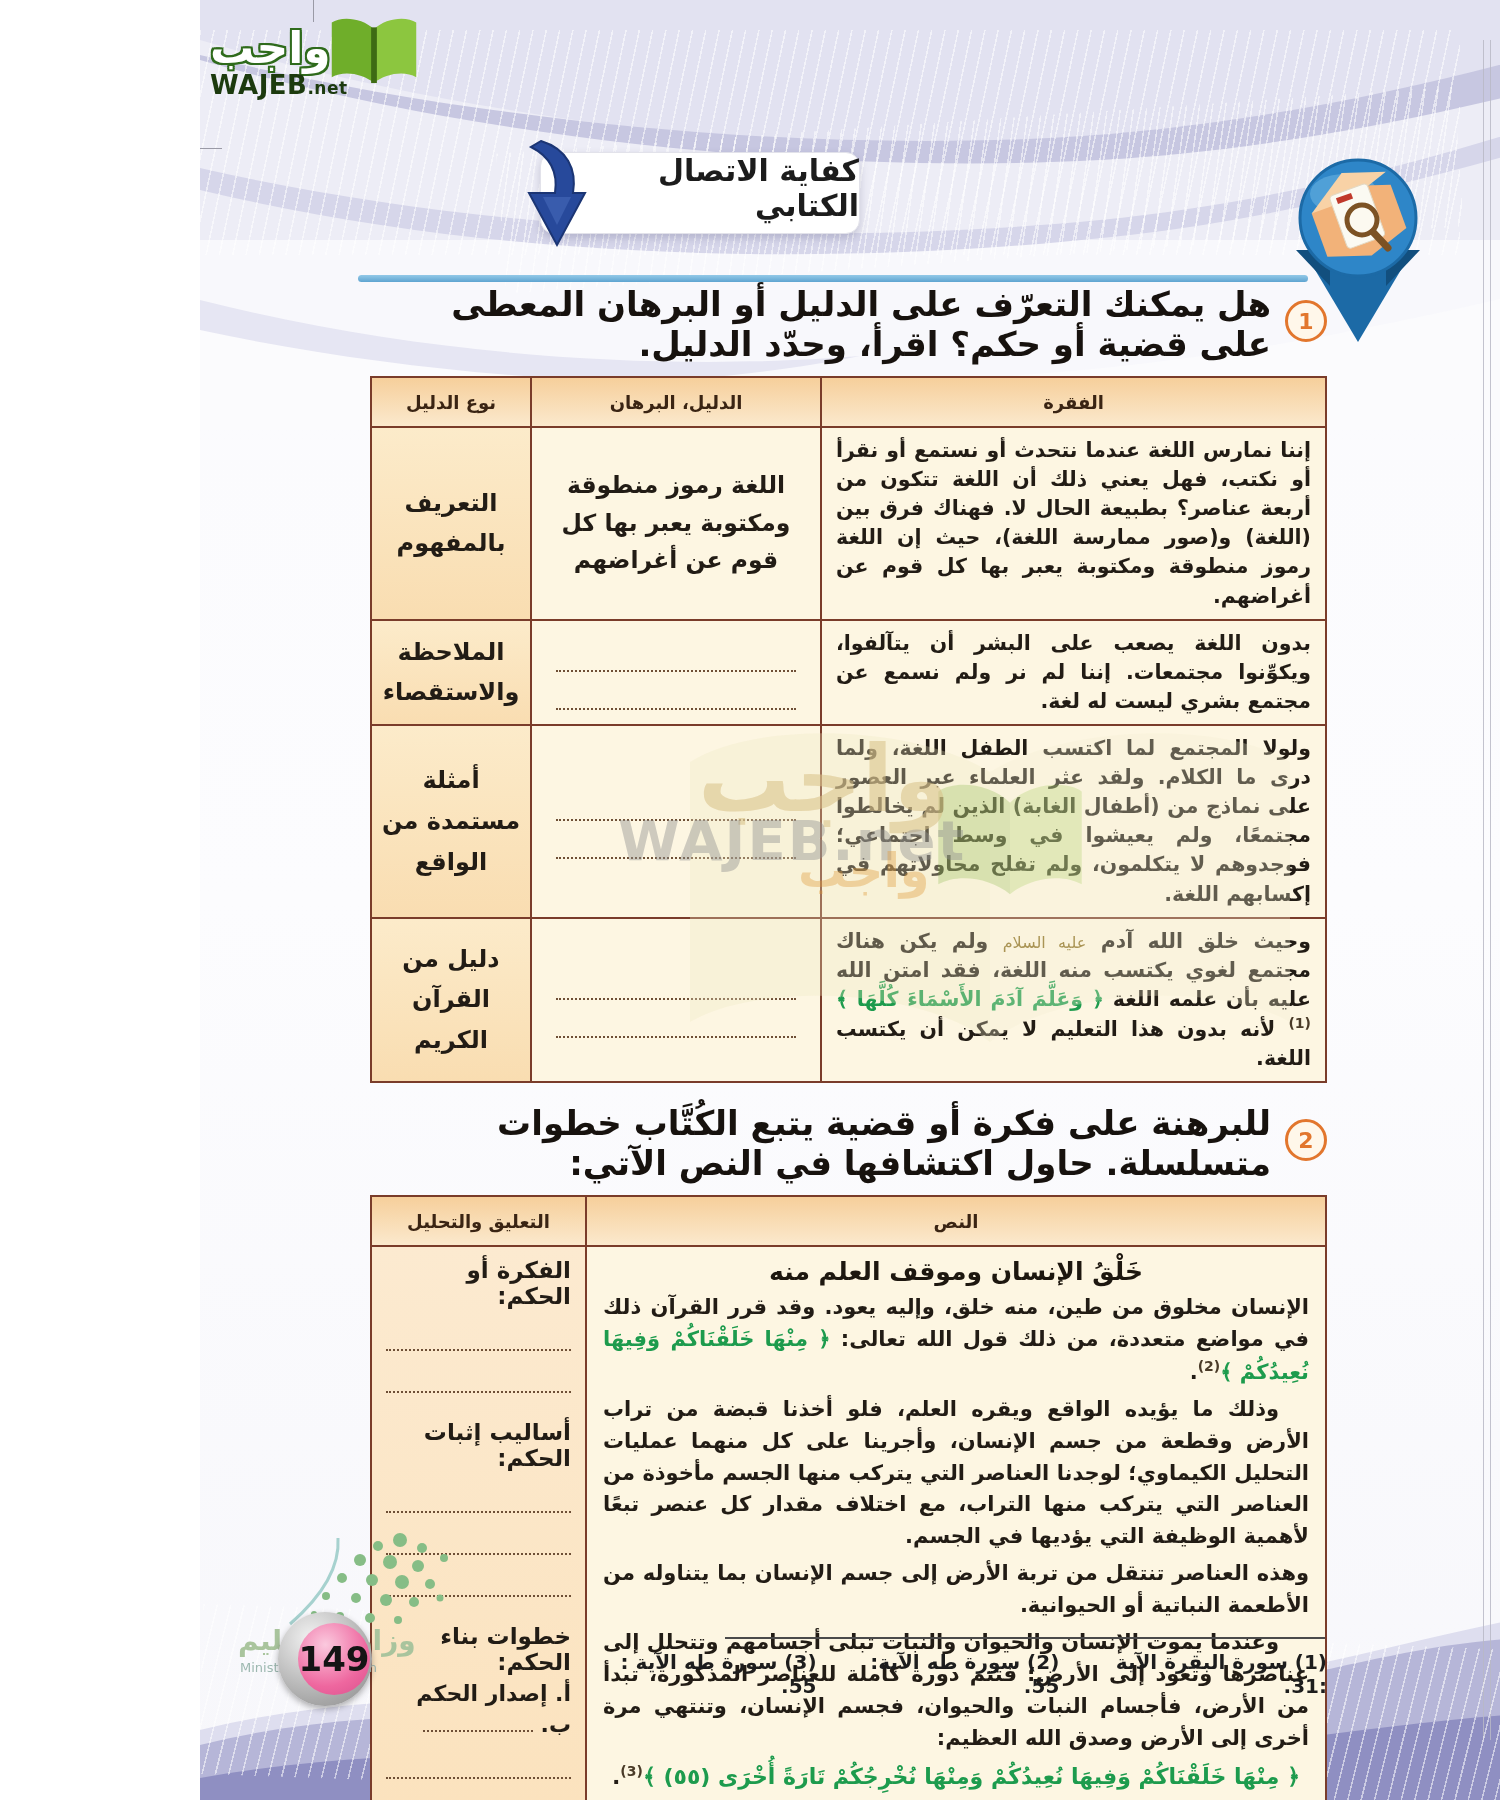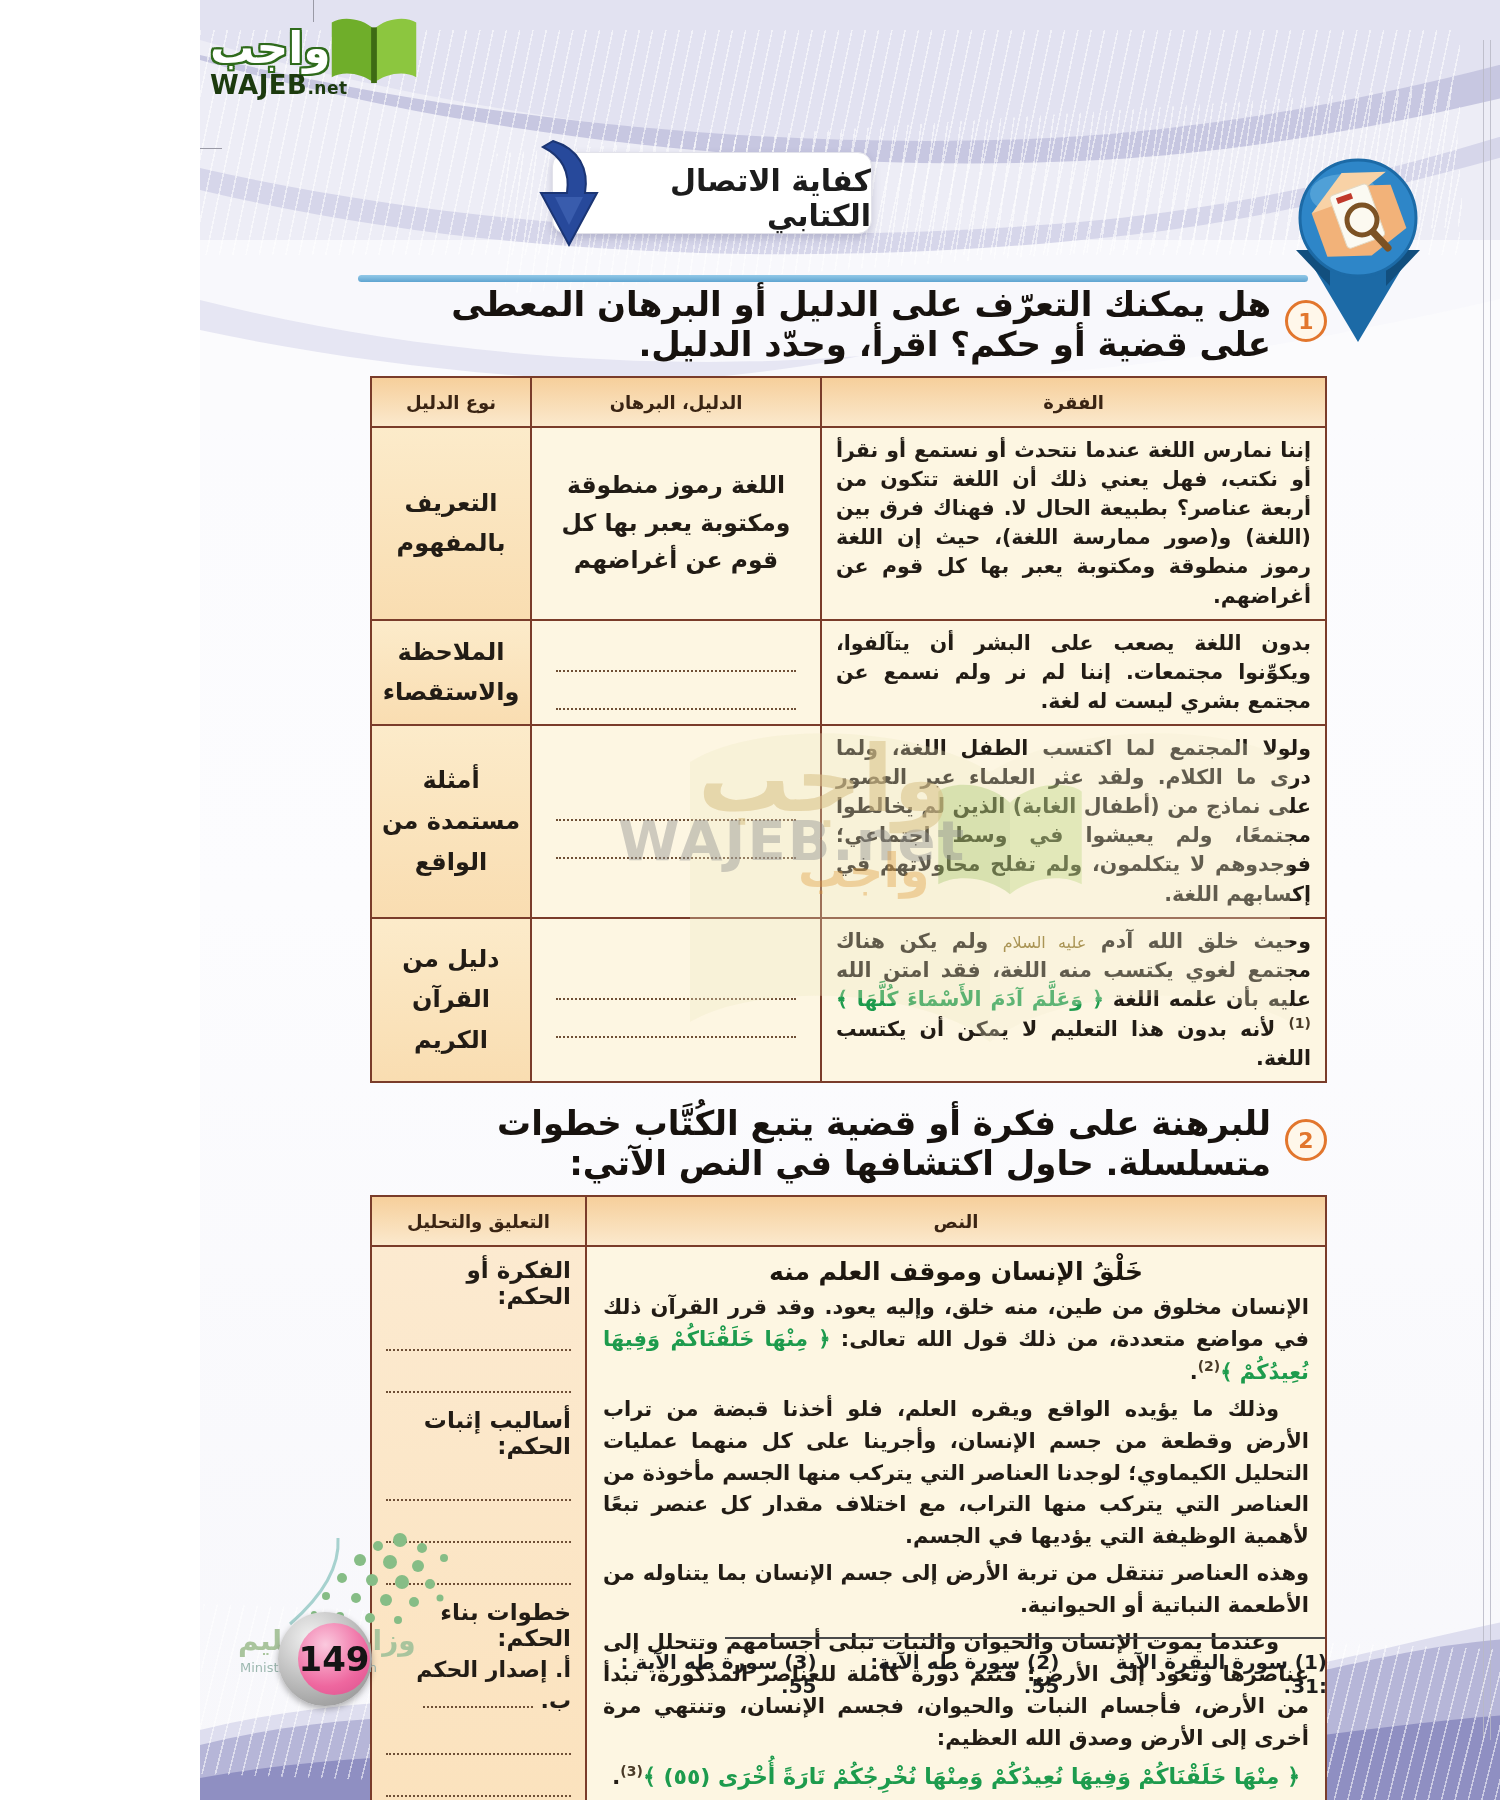--- a/index.html
+++ b/index.html
@@ -16,23 +16,23 @@
 
   
   .logo{position:absolute;top:8px;left:8px;width:230px;z-index:4;direction:ltr;text-align:left;}
   .logo-ar{position:absolute;top:14px;left:2px;font-size:44px;font-weight:bold;color:#ffffff;
     text-shadow:-2px 0 #2f6b1c,2px 0 #2f6b1c,0 -2px #2f6b1c,0 2px #2f6b1c,-2px -2px #2f6b1c,2px 2px #2f6b1c,-2px 2px #2f6b1c,2px -2px #2f6b1c;}
   .logo-en{position:absolute;top:62px;left:2px;font-size:26px;font-weight:bold;color:#1c3a0e;letter-spacing:.5px;}
   .logo-en .net{font-size:17px;}
   .logo-book{position:absolute;top:6px;left:118px;}
 
   
-  .badge{position:absolute;top:152px;left:352px;width:318px;height:80px;background:#ffffff;
+  .badge{position:absolute;top:152px;left:340px;width:318px;height:80px;background:#ffffff;
     border:1px solid #e2e2ea;border-radius:14px;box-shadow:0 4px 8px rgba(80,80,120,.25);
-    display:flex;align-items:flex-end;justify-content:center;z-index:4;}
+    display:flex;align-items:flex-start;justify-content:center;z-index:4;}
   .badge-text{font-size:30px;font-weight:bold;color:#1c1c1c;padding-left:56px;}
   .badge-arrow{position:absolute;top:-14px;left:-24px;z-index:5;}
 
   
   .page-title{position:absolute;top:194px;right:428px;font-size:47px;font-weight:bold;color:#38a24c;z-index:4;}
   .title-line{position:absolute;top:275px;left:158px;width:950px;height:7px;border-radius:4px;
     background:linear-gradient(180deg,#93c9e8,#5ea4d0);z-index:3;}
   .title-icon{position:absolute;top:146px;left:1078px;z-index:5;}
 
   
@@ -66,21 +66,21 @@
   td.txt p{margin:0 0 5px;font-size:21px;line-height:1.52;text-align:justify;font-weight:bold;color:#221c15;}
   p.indent{text-indent:30px;}
   .verse-line{text-align:center;font-size:22px;margin-top:8px;font-weight:bold;color:#221c15;}
   td.comment{background:linear-gradient(180deg,#fcead0,#fbe2bd);padding:10px 14px;vertical-align:top;
      font-weight:bold;color:#221c15;}
   .c-label{font-size:23px;font-weight:bold;}
   .c-item{font-size:22px;margin-top:6px;}
   .c-item-b{font-size:22px;margin-top:6px;border-bottom:0;}
   .inline-dots{display:inline-block;width:110px;border-bottom:2.5px dotted #6e4f36;height:18px;margin-right:8px;}
   td.comment .dots{height:40px;}
-  .c-sp{margin-top:14px;}
+  .c-sp{margin-top:26px;}
 
   
   .foot-rule{position:absolute;top:1637px;left:525px;width:600px;height:2px;background:#4a4a4a;z-index:4;}
   .footnotes{position:absolute;top:1650px;left:420px;width:707px;display:flex;gap:52px;
      justify-content:flex-start;font-size:20px;font-weight:bold;color:#1d1d1d;z-index:4;}
 
   
   .page-badge{position:absolute;top:1612px;left:78px;width:94px;height:94px;border-radius:50%;
      background:radial-gradient(circle at 35% 28%,#f2f2f2,#a7a7a7 70%,#8d8d8d);
      box-shadow:0 3px 6px rgba(0,0,0,.3);display:flex;align-items:center;justify-content:center;z-index:8;}

